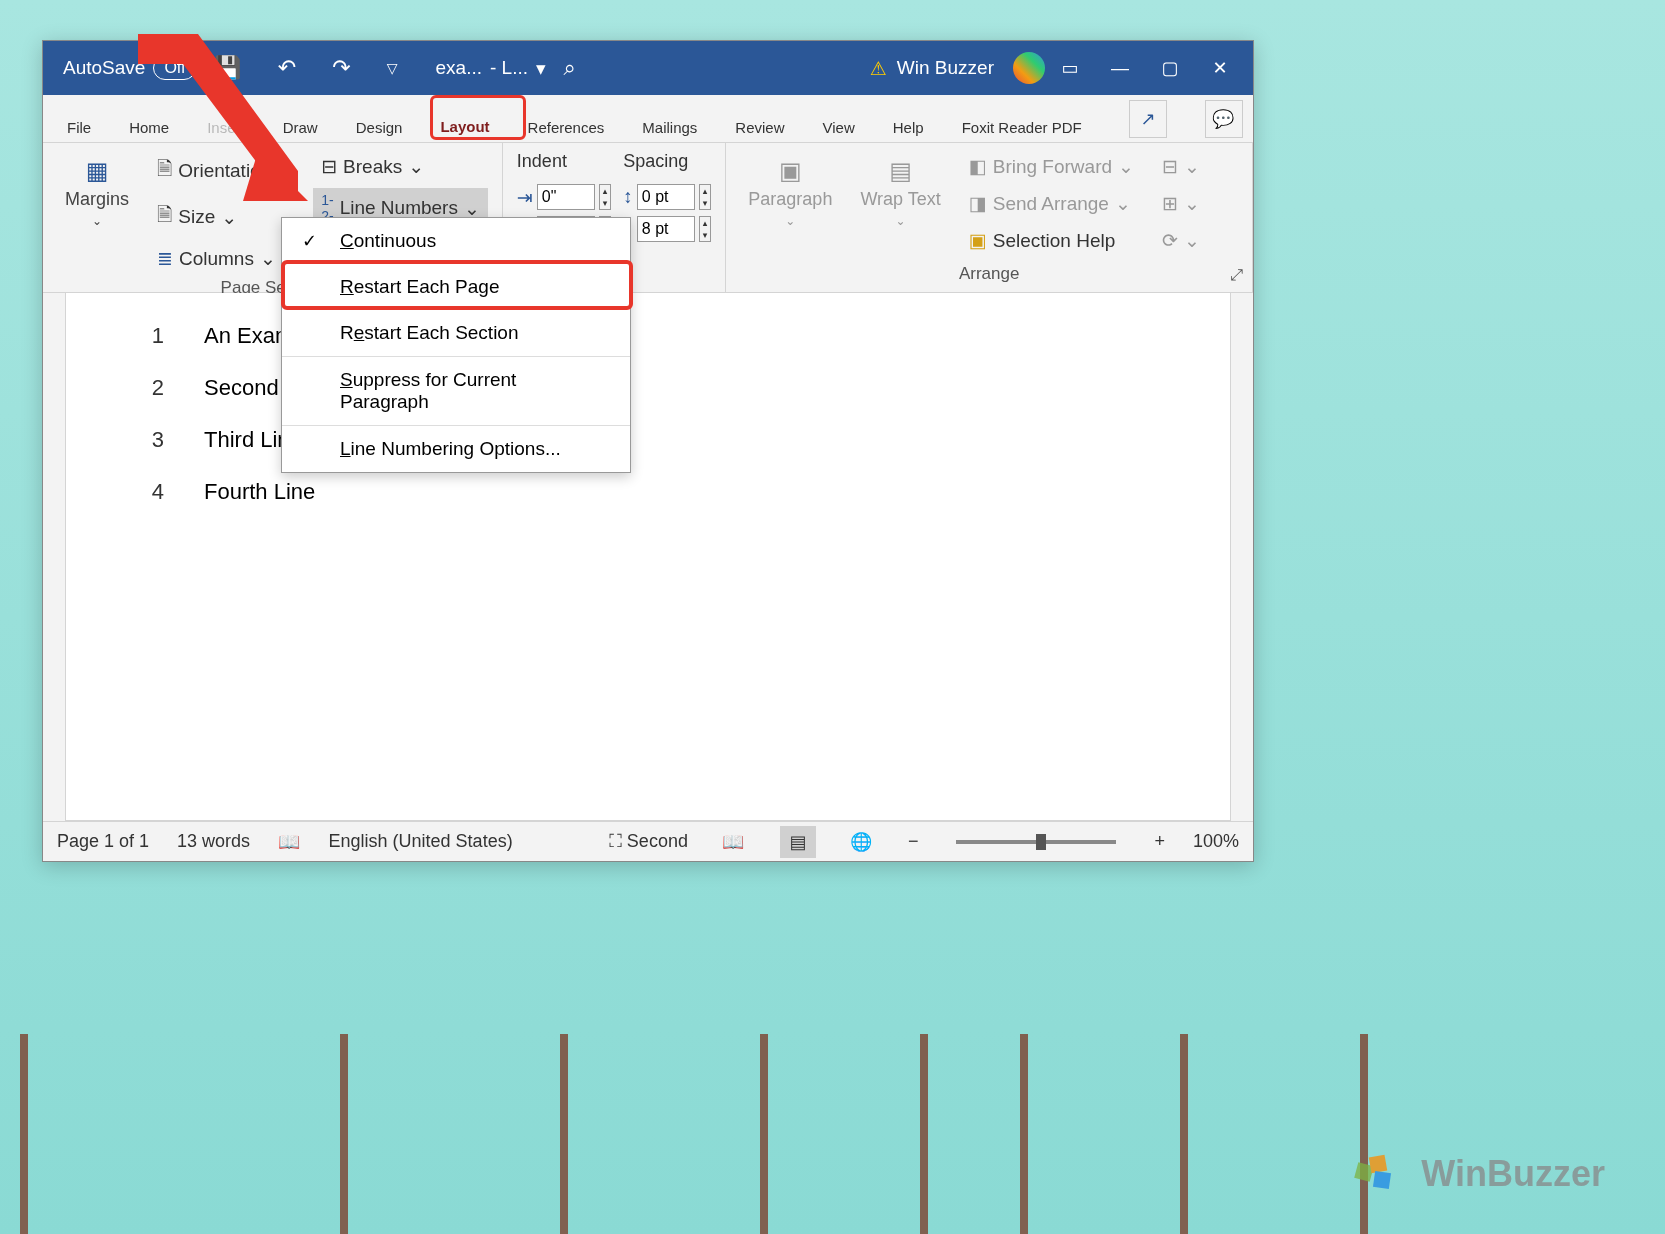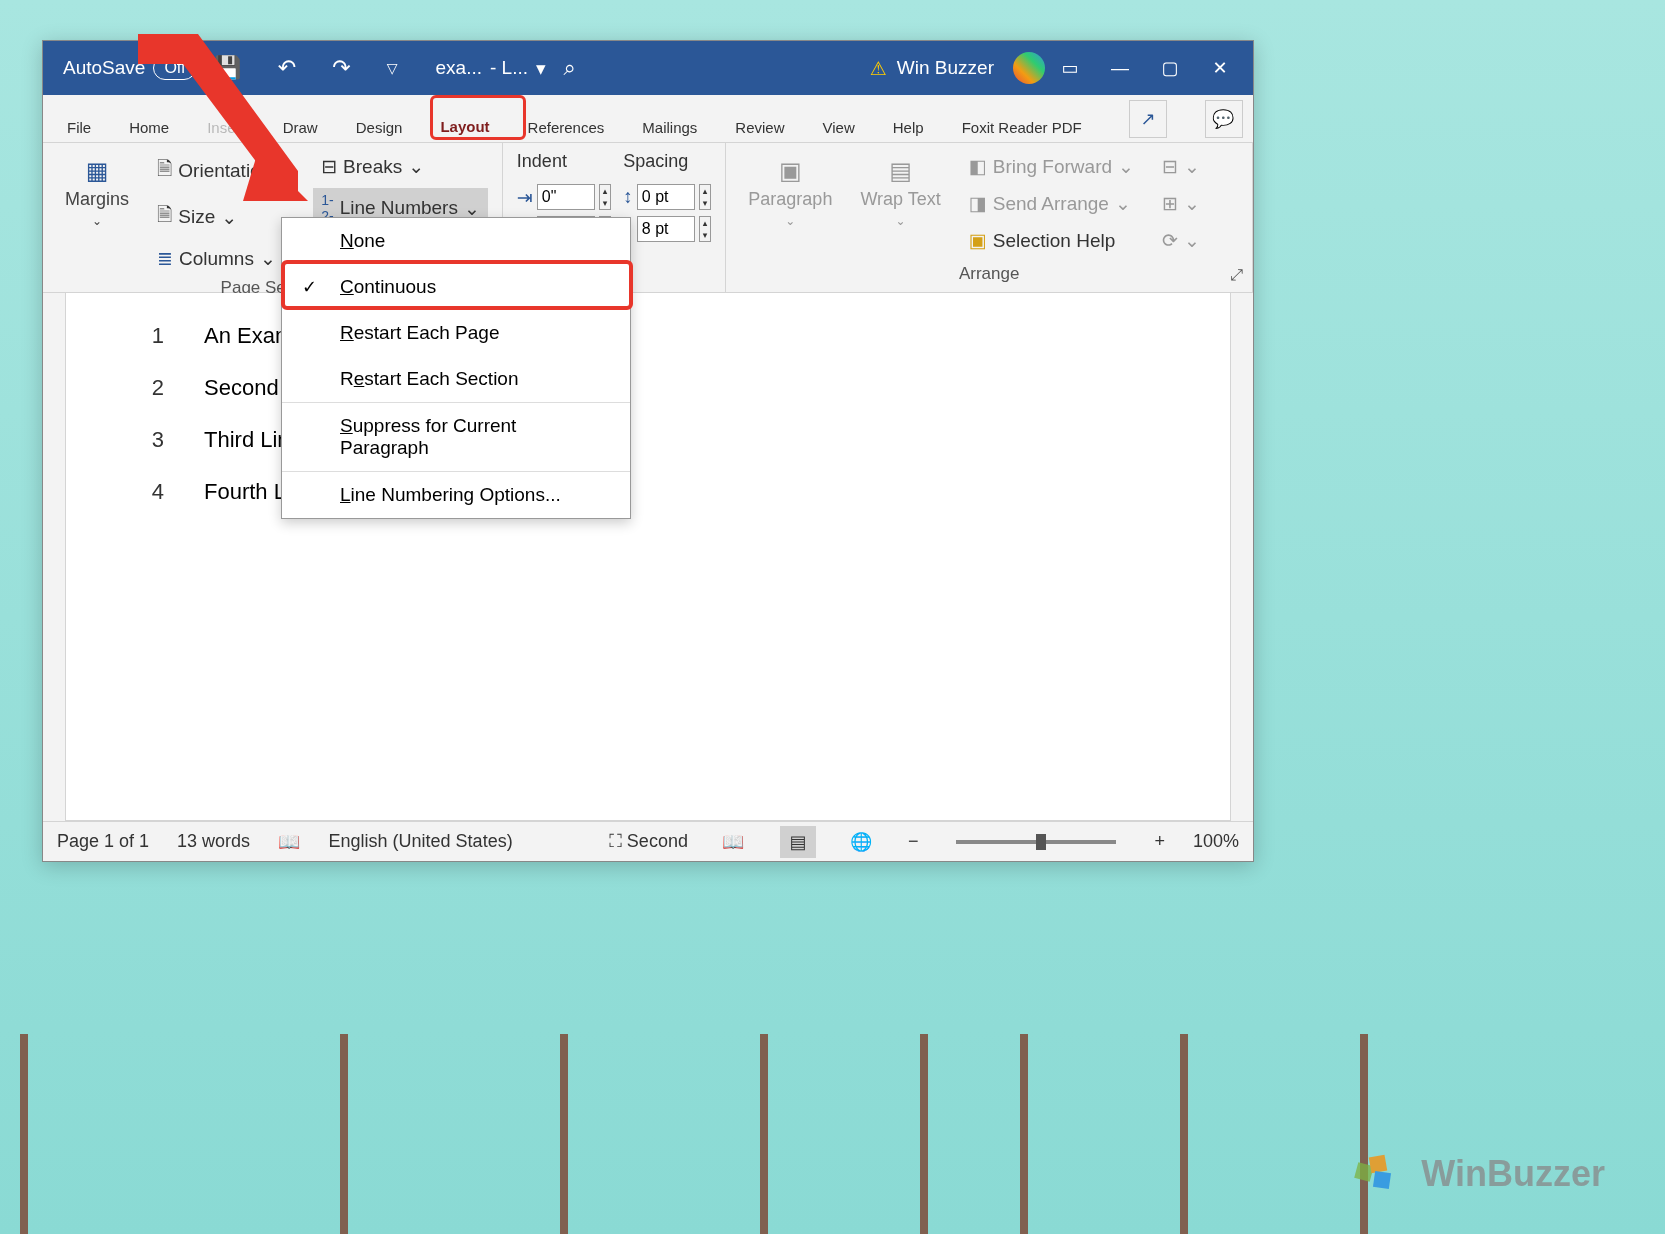--- a/index.html
+++ b/index.html
@@ -300,21 +300,20 @@
     <span>−</span>
     <div class="zoomslider">
         <div class="thumb"></div>
       </div>
     <span>+</span>
     <span>100%</span>
   </div>
 </div>
 
 <div class="dropdown">
-  <div class="ditem"><u>N</u><span>one</span></div>
   <div class="ditem"><span class="check">✓</span><u>C</u><span>ontinuous</span></div>
   <div class="ditem"><u>R</u><span>estart Each Page</span></div>
   <div class="ditem sep">R<u>e</u><span>start Each Section</span></div>
   <div class="ditem sep"><u>S</u><span>uppress for Current Paragraph</span></div>
   <div class="ditem"><u>L</u><span>ine Numbering Options...</span></div>
 </div>
 <div class="dd-highlight" style="left:281px; top:260px; width:352px; height:50px"></div>
 
 <svg class="arrow" width="180" height="200">
   <polygon points="10,8 70,8 170,145 170,165 150,165 55,38 10,38" fill="#e8362b"></polygon>

